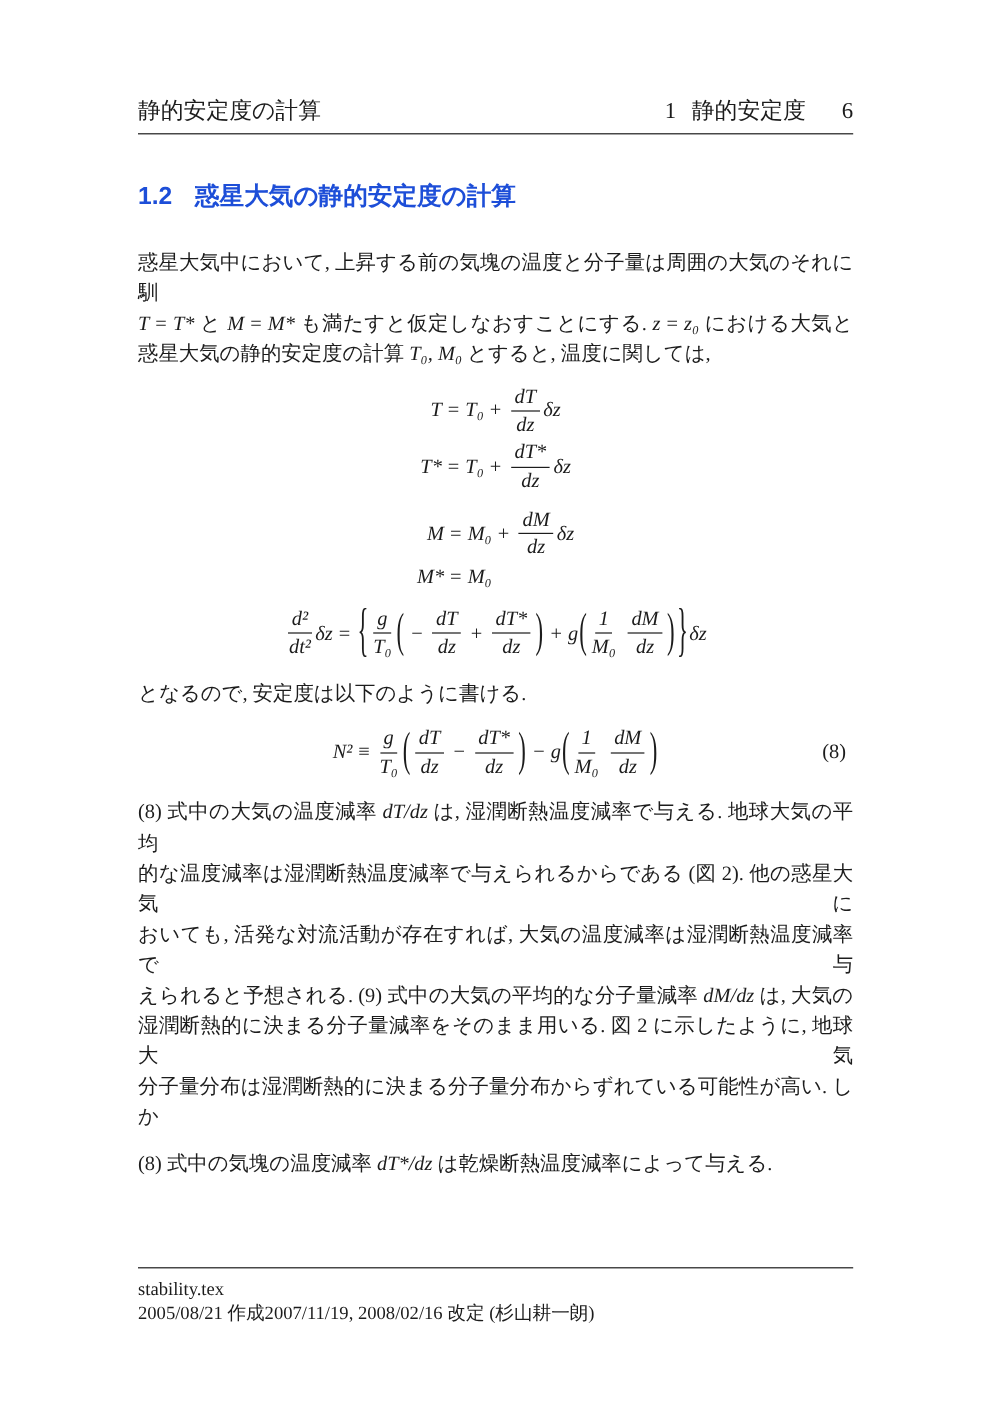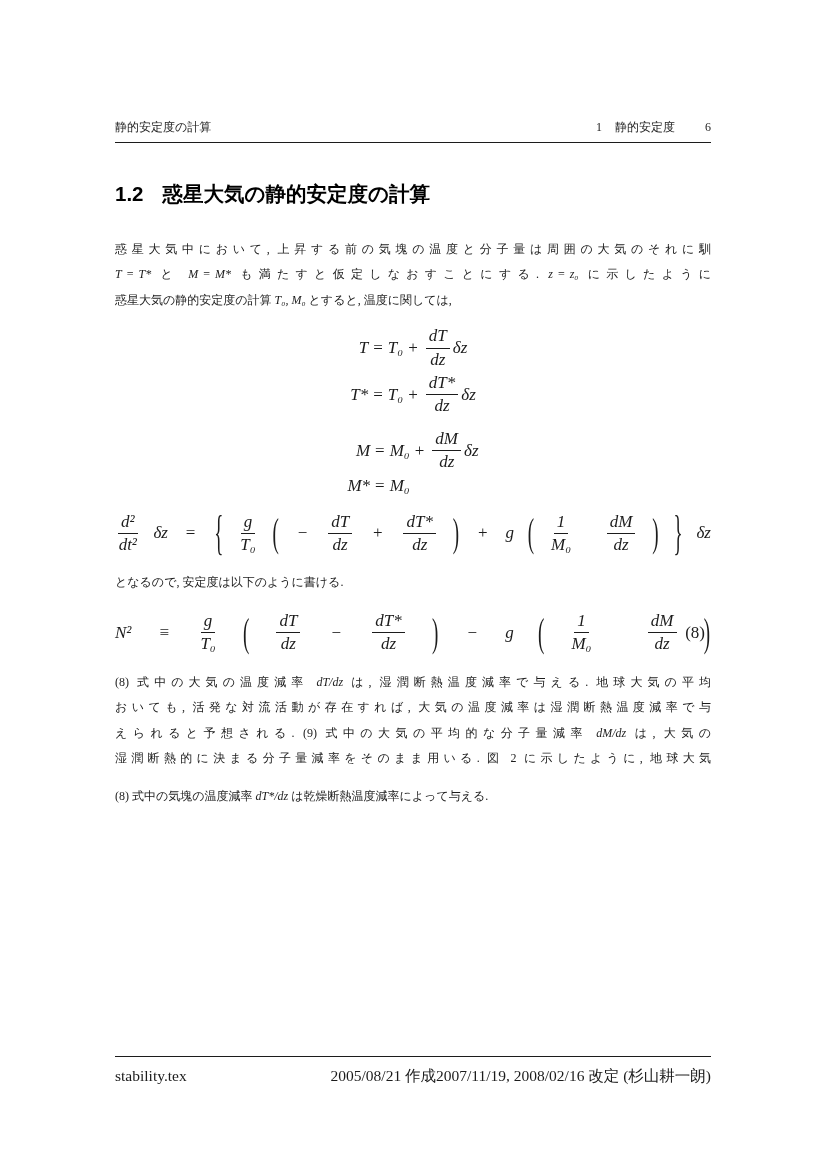--- a/index.html
+++ b/index.html
@@ -5,55 +5,55 @@
   html,body{margin:0;padding:0;}
   body{
     width:826px;height:1169px;background:#ffffff;color:#1c1c1c;
     font-family:"Liberation Serif","DejaVu Serif","DejaVu Sans",serif;
     -webkit-font-smoothing:antialiased;
   }
   .page{position:relative;width:826px;height:1169px;background:#fff;overflow:hidden;}
   .content{position:absolute;left:115px;top:0;width:596px;}
 
   
-  .header{display:flex;justify-content:space-between;align-items:center;padding-top:119px;font-size:12px;}
+  .header{display:flex;justify-content:space-between;align-items:center;padding-top:79px;font-size:19px;}
   .header-right{display:flex;align-items:baseline;}
   .header-right .hnum{margin-right:13px;}
   .header-right .hpage{margin-left:30px;}
   .hrule{border-top:1.5px solid #1c1c1c;margin-top:6px;}
 
   
   .sec{display:flex;align-items:baseline;margin:37px 0 29px 0;
-       font-family:"Liberation Sans","DejaVu Sans",sans-serif;font-weight:700;font-size:20.5px;color:#000000;}
+       font-family:"Liberation Sans","DejaVu Sans",sans-serif;font-weight:700;font-size:20.5px;color:#1d4ed8;}
   .sec .secnum{margin-right:19px;}
 
   
-  .para{margin:13px 0;font-size:12px;}
+  .para{margin:13px 0;font-size:17px;}
   .line{line-height:25.4px;min-height:25.4px;}
   .line.jl{text-align:justify;text-align-last:justify;}
   .t{font-style:normal;}
   .m{font-style:italic;}
   .op{font-style:normal;margin:0 5px;}
 
   
-  .eq-row{display:flex;align-items:center;justify-content:space-between;position:relative;margin:16px 0;font-size:17px;min-height:42px;}
+  .eq-row{display:flex;align-items:center;justify-content:center;position:relative;margin:16px 0;font-size:17px;min-height:42px;}
   .eq-align{display:grid;grid-template-columns:max-content max-content;justify-content:center;row-gap:5px;margin:14px 0;font-size:17px;}
   .eq-align .lhs{display:flex;align-items:center;justify-self:end;}
   .eq-align .rhs{display:flex;align-items:center;justify-self:start;}
   .frac{display:inline-flex;flex-direction:column;align-items:center;vertical-align:middle;margin:0 3px;font-style:italic;line-height:1.08;}
   .frac .num{padding:0 3px 2px 3px;border-bottom:1.2px solid #1c1c1c;text-align:center;}
   .frac .den{padding-top:2px;text-align:center;}
   .paren{display:inline-block;font-style:normal;font-size:19px;transform-origin:50% 50%;margin:0 1px;}
   .gap{display:inline-block;}
   .eq-tag{position:absolute;right:6px;top:50%;transform:translateY(-50%);font-style:normal;}
 
   
   .footer{position:absolute;left:0;top:1056px;width:100%;}
   .frule{border-top:1.2px solid #1c1c1c;}
-  .footer-row{display:flex;justify-content:space-between;align-items:baseline;padding-top:9px;font-size:15.5px;}
+  .footer-row{display:flex;justify-content:space-between;align-items:baseline;padding-top:9px;font-size:15.5px;flex-direction:column;}
 </style>
 </head>
 <body>
 
 <div class="page">
   <div class="content">
 
     <div class="header">
       <span>静的安定度の計算</span>
       <span class="header-right">
@@ -65,21 +65,21 @@
     <div class="hrule"></div>
 
     <div class="sec">
       <span class="secnum">1.2</span>
       <span>惑星大気の静的安定度の計算</span>
     </div>
 
     <main id="doc-body">
         <div class="para">
           <div class="line jl"><span class="t">惑星大気中において, 上昇する前の気塊の温度と分子量は周囲の大気のそれに馴</span></div>
-          <div class="line jl"><span class="m">T</span><span class="op">=</span><span class="m">T*</span><span class="t"> と </span><span class="m">M</span><span class="op">=</span><span class="m">M*</span><span class="t"> も満たすと仮定しなおすことにする. </span><span class="m">z</span><span class="op">=</span><span class="m">z₀</span><span class="t"> に示したように</span></div>
+          <div class="line jl"><span class="m">T</span><span class="op">=</span><span class="m">T*</span><span class="t"> と </span><span class="m">M</span><span class="op">=</span><span class="m">M*</span><span class="t"> も満たすと仮定しなおすことにする. </span><span class="m">z</span><span class="op">=</span><span class="m">z₀</span><span class="t"> における大気と</span></div>
           <div class="line"><span class="t">惑星大気の静的安定度の計算 </span><span class="m">T₀, M₀</span><span class="t"> とすると, 温度に関しては,</span></div>
         </div>
         <div class="eq-align">
           <div class="lhs">
             <span class="m">T</span>
           </div>
           <div class="rhs">
             <span class="op">=</span>
             <span class="m">T₀</span>
             <span class="op">+</span>
@@ -196,23 +196,25 @@
           <span class="gap" style="width: 4px;"></span>
           <span class="frac">
             <span class="num">dM</span>
             <span class="den">dz</span>
           </span>
           <span class="paren" style="transform: scaleY(2.1);">)</span>
           <span class="eq-tag">(8)</span>
         </div>
         <div class="para">
           <div class="line jl"><span class="t">(8) 式中の大気の温度減率 </span><span class="m">dT/dz</span><span class="t"> は, 湿潤断熱温度減率で与える. 地球大気の平均</span></div>
+          <div class="line jl"><span class="t">的な温度減率は湿潤断熱温度減率で与えられるからである (図 2). 他の惑星大気に</span></div>
           <div class="line jl"><span class="t">おいても, 活発な対流活動が存在すれば, 大気の温度減率は湿潤断熱温度減率で与</span></div>
           <div class="line jl"><span class="t">えられると予想される. (9) 式中の大気の平均的な分子量減率 </span><span class="m">dM/dz</span><span class="t"> は, 大気の</span></div>
           <div class="line jl"><span class="t">湿潤断熱的に決まる分子量減率をそのまま用いる. 図 2 に示したように, 地球大気</span></div>
+          <div class="line jl"><span class="t">分子量分布は湿潤断熱的に決まる分子量分布からずれている可能性が高い. しか</span></div>
         </div>
         <div class="para">
           <div class="line"><span class="t">(8) 式中の気塊の温度減率 </span><span class="m">dT*/dz</span><span class="t"> は乾燥断熱温度減率によって与える.</span></div>
         </div>
       </main>
 
     <div class="footer">
       <div class="frule"></div>
       <div class="footer-row">
         <span>stability.tex</span>

